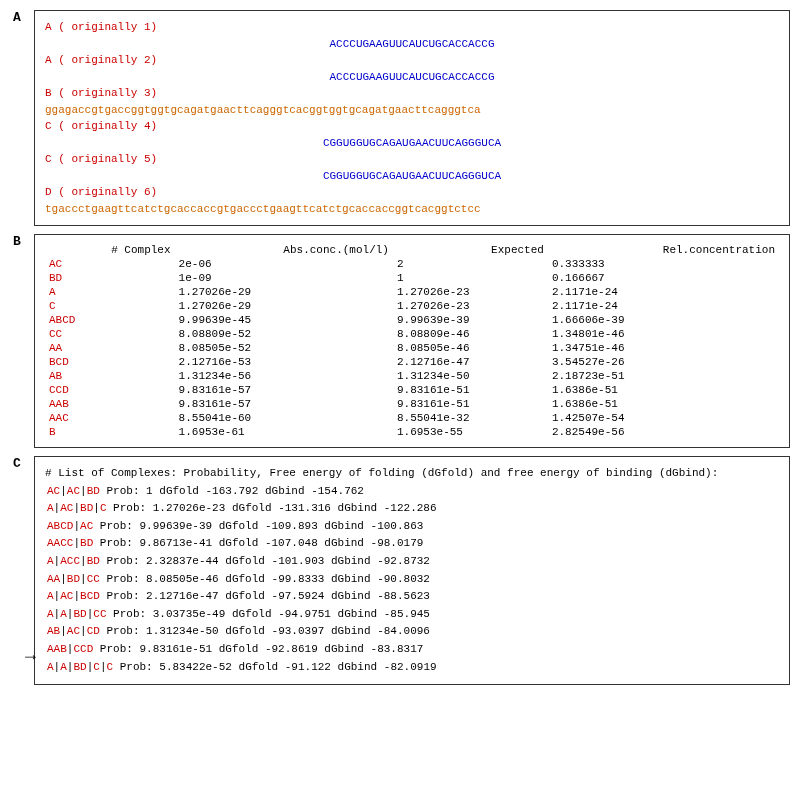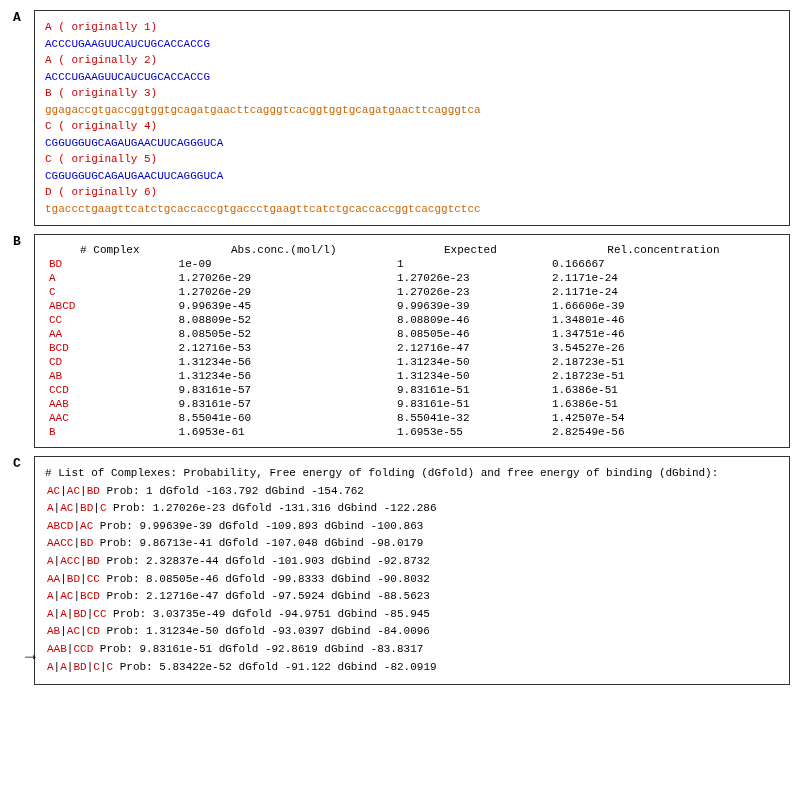--- a/index.html
+++ b/index.html
@@ -23,30 +23,30 @@
       left: -22px;
       font-weight: bold;
       font-size: 13px;
       color: #000;
     }
     .section-wrapper {
       position: relative;
       margin-left: 24px;
     }
     .red { color: #cc0000; font-family: Liberation Mono, monospace; }
-    .blue { color: #0000cc; }
+    .blue { color: #0000cc; text-align: center; }
     .orange { color: #cc6600; }
     .black { color: #000; }
     .seq-line { line-height: 1.5; }
     table {
       width: 100%;
       border-collapse: collapse;
     }
     th {
-      text-align: center;
+      text-align: right;
       font-weight: normal;
       padding: 1px 4px;
       color: #000;
     }
     td {
       padding: 1px 4px;
     }
     .section-c-line {
       line-height: 1.6;
       white-space: pre;
@@ -94,20 +94,26 @@
           <thead>
             <tr>
               <th># Complex</th>
               <th>Abs.conc.(mol/l)</th>
               <th>Expected</th>
               <th>Rel.concentration</th>
             </tr>
           </thead>
           <tbody>
             <tr>
+              <td class="red">AC</td>
+              <td>2e-06</td>
+              <td>2</td>
+              <td>0.333333</td>
+            </tr>
+            <tr>
               <td class="red">BD</td>
               <td>1e-09</td>
               <td>1</td>
               <td>0.166667</td>
             </tr>
             <tr>
               <td class="red">A</td>
               <td>1.27026e-29</td>
               <td>1.27026e-23</td>
               <td>2.1171e-24</td>
@@ -134,26 +140,20 @@
               <td class="red">AA</td>
               <td>8.08505e-52</td>
               <td>8.08505e-46</td>
               <td>1.34751e-46</td>
             </tr>
             <tr>
               <td class="red">BCD</td>
               <td>2.12716e-53</td>
               <td>2.12716e-47</td>
               <td>3.54527e-26</td>
-            </tr>
-            <tr>
-              <td class="red">CD</td>
-              <td>1.31234e-56</td>
-              <td>1.31234e-50</td>
-              <td>2.18723e-51</td>
             </tr>
             <tr>
               <td class="red">AB</td>
               <td>1.31234e-56</td>
               <td>1.31234e-50</td>
               <td>2.18723e-51</td>
             </tr>
             <tr>
               <td class="red">CCD</td>
               <td>9.83161e-57</td>

